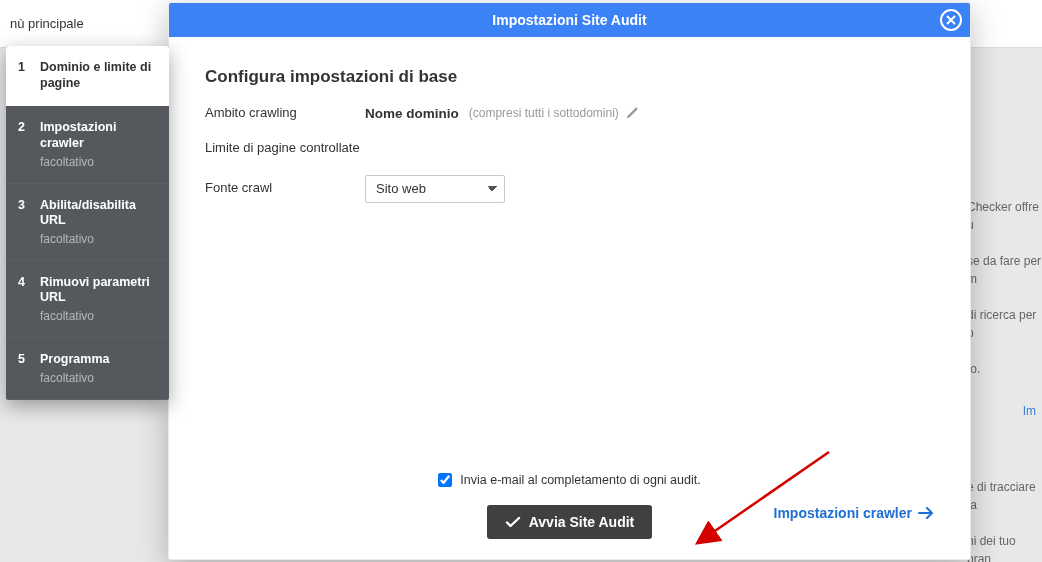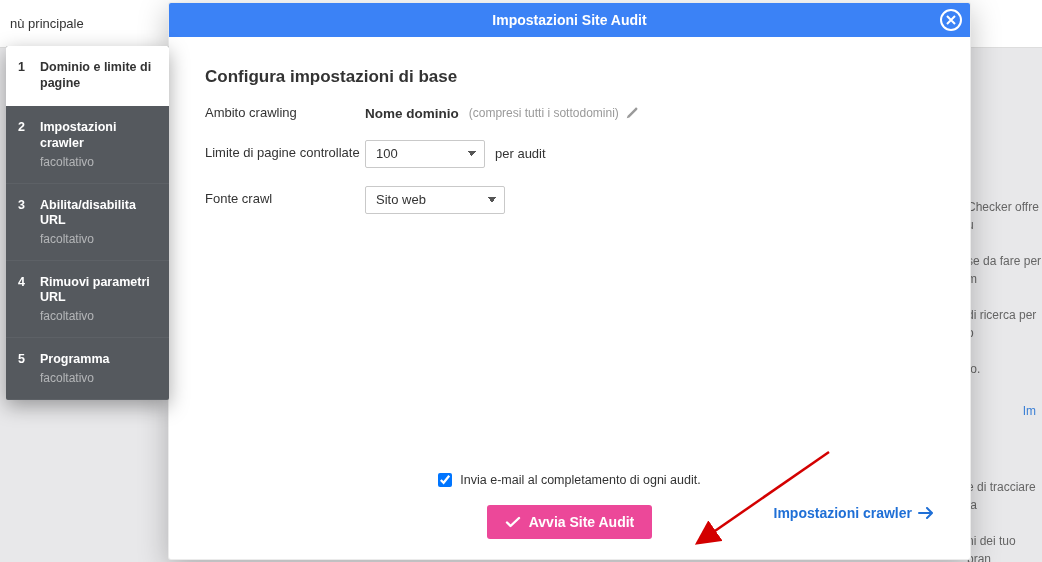--- a/index.html
+++ b/index.html
@@ -75,21 +75,21 @@
 
   .footer-area {
     position: absolute; left: 0; right: 0; bottom: 20px;
     text-align: center;
   }
   .chk-row { display: flex; align-items: center; justify-content: center; gap: 8px; font-size: 12.5px; color: #333; margin-bottom: 18px; }
   .chk-row input { width: 14px; height: 14px; }
 
   .primary-btn {
     display: inline-flex; align-items: center; gap: 8px;
-    background: #ec4899; color: #fff; border: none; border-radius: 3px;
+    background: #404040; color: #fff; border: none; border-radius: 3px;
     padding: 9px 18px; font-size: 14px; font-weight: 600; cursor: pointer;
   }
   .primary-btn svg { width: 16px; height: 16px; }
 
   .next-link {
     position: absolute; right: 36px; bottom: 38px;
     color: #1f6fd6; font-size: 14px; font-weight: 700;
     display: flex; align-items: center; gap: 6px; cursor: pointer;
   }
   .next-link svg { width: 16px; height: 12px; }
@@ -169,26 +169,20 @@
           <span>(compresi tutti i sottodomini)</span>
           <svg class="pencil" viewBox="0 0 16 16">
               <path d="M2 14l1-3 8-8 2 2-8 8-3 1zM11 3l2 2 1-1c.4-.4.4-1 0-1.4l-.6-.6c-.4-.4-1-.4-1.4 0L11 3z"></path>
             </svg>
         </span>
       </div>
     </div>
 
     <div class="form-row">
       <div class="form-label">Limite di pagine controllate</div>
-      <div class="form-control-area">
-        <select class="select w120">
-          <option>100</option>
-        </select>
-        <span class="suffix">per audit</span>
-      </div>
     </div>
 
     <div class="form-row">
       <div class="form-label">Fonte crawl</div>
       <div class="form-control-area">
         <select class="select w120b">
           <option>Sito web</option>
         </select>
       </div>
     </div>

